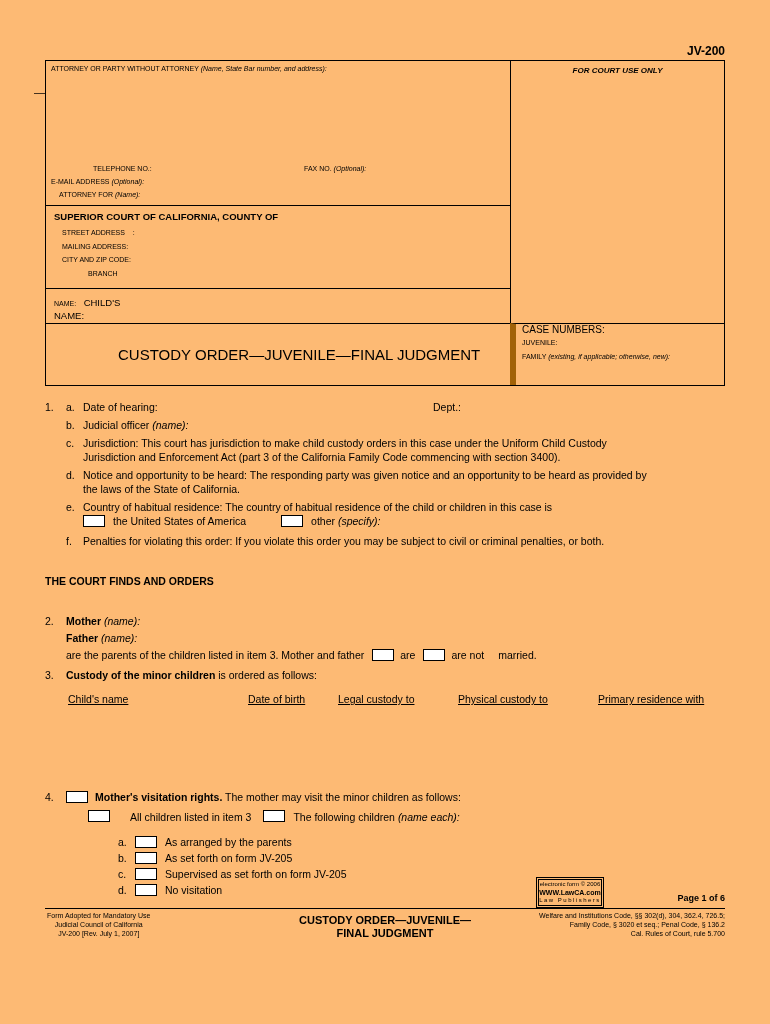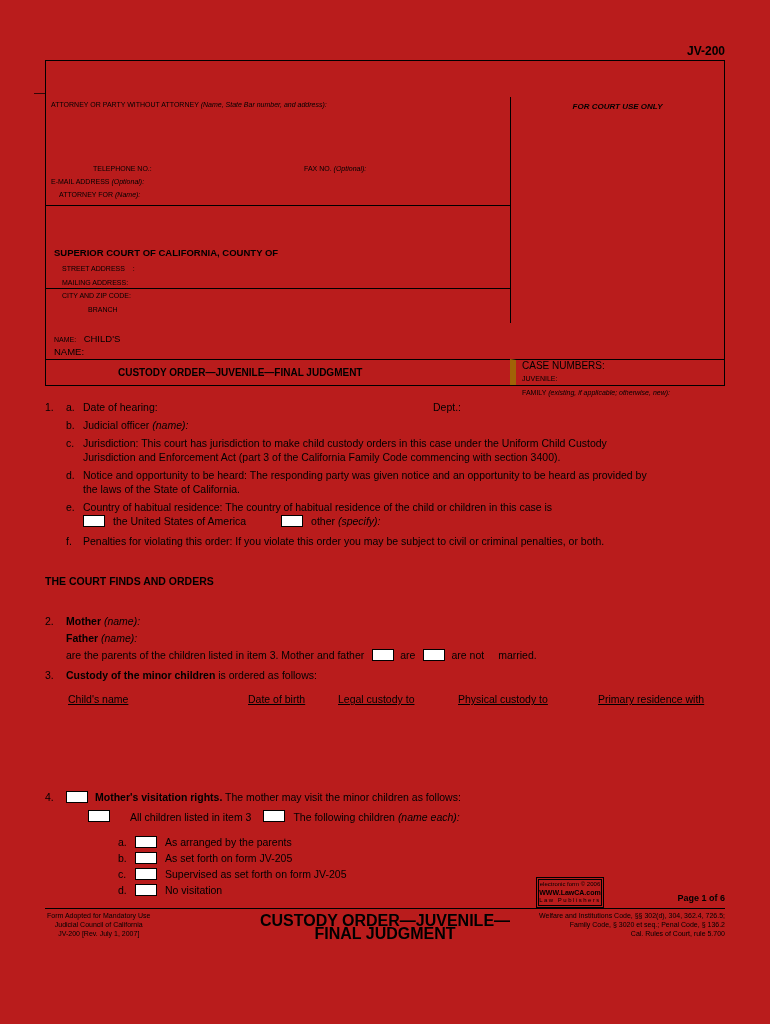--- a/index.html
+++ b/index.html
@@ -1,45 +1,45 @@
 <!DOCTYPE html>
 <html><head>
 <meta charset="utf-8">
 <style>
   * { margin:0; padding:0; box-sizing:border-box; }
   html, body { background:#fff; }
   body { width:770px; height:1024px; font-family:"Liberation Sans", sans-serif; color:#000; }
-  .page { position:relative; width:770px; height:1024px; background:#b91c1c; overflow:hidden; }
+  .page { position:relative; width:770px; height:1024px; background:#fdba74; overflow:hidden; }
   .it { font-style:italic; }
   .pre { white-space:pre; }
   .form-number { position:absolute; top:44px; right:45px; font-size:12px; font-weight:bold; }
   .stray-dash { position:absolute; left:34px; top:86px; font-size:11px; }
 
   
   .header-box { position:absolute; left:45px; top:60px; width:680px; border:1px solid #000;
                 display:grid; grid-template-columns:464px 1fr; grid-template-rows:145px 83px 34px 62px; }
-  .cell { position:relative;margin-top:36px; }
+  .cell { position:relative; }
   .attorney-cell { grid-column:1; grid-row:1; border-bottom:1px solid #000; padding:4px 5px; }
   .court-cell    { grid-column:1; grid-row:2; border-bottom:1px solid #000; padding:5px 0 16px 8px; }
   .child-cell    { grid-column:1; grid-row:3; padding:3px 0 0 8px; }
   .title-cell    { grid-column:1; grid-row:4; border-top:1px solid #000; display:flex; align-items:center; padding-left:72px; }
   .courtuse-cell { grid-column:2; grid-row:1 / span 3; border-left:1px solid #000; text-align:center; padding-top:5px; }
   .case-cell     { grid-column:2; grid-row:4; border-left:6px solid #a16207; border-top:1px solid #000; padding:0 6px; }
 
   .tiny { font-size:7px; }
   .med  { font-size:9.5px; }
   .att-lines { position:absolute; left:5px; right:5px; bottom:4px; line-height:13px; }
   .phone-line { position:relative; padding-left:42px; }
   .fax-label { position:absolute; left:253px; top:0; }
   .att-for { margin-left:8px; }
   .court-title { font-size:9.5px; font-weight:bold; margin-bottom:4px; }
   .court-labels { margin-left:8px; line-height:13.5px; }
   .branch-label { margin-left:26px; }
   .child-line1 .med { margin-left:3px; }
-  .form-title { font-size:10px; font-weight:bold; }
+  .form-title { font-size:15px; font-weight:normal; }
   .courtuse-label { font-size:8px; font-weight:bold; font-style:italic; }
   .case-label { font-size:10px; }
   .case-juv { margin-top:4px; }
   .case-fam { margin-top:7px; }
 
   
   .body { position:absolute; left:45px; top:400px; width:680px; font-size:10.5px; line-height:14px; }
   .irow { display:flex; align-items:flex-start; }
   .num    { width:21px; flex:none; }
   .letter { width:17px; flex:none; }
@@ -70,21 +70,21 @@
   
   .stamp { position:absolute; left:536px; top:877px; width:68px; border:1px solid #000; padding:1px; }
   .stamp-inner { border:1px solid #000; text-align:center; padding:1px 0; }
   .s1 { font-size:6px; line-height:7px; }
   .s2 { font-size:7px; font-weight:bold; line-height:9px; }
   .s3 { font-size:6px; letter-spacing:1.5px; line-height:7px; }
   .page-num { position:absolute; right:45px; top:893px; font-size:9px; font-weight:bold; }
   .footer-rule { position:absolute; left:45px; width:680px; top:908px; border-top:1px solid #000; }
   .fleft  { position:absolute; left:47px; top:911px; font-size:7px; line-height:9px; text-align:center; }
   .fcenter{ position:absolute; left:45px; width:680px; top:914px; text-align:center;
-            font-size:16px; font-weight:bold; line-height:13px; }
+            font-size:11px; font-weight:bold; line-height:13px; }
   .fright { position:absolute; right:45px; top:911px; font-size:7px; line-height:9px; text-align:right; }
 </style>
 </head>
 <body>
 
 <div class="page">
 
   <div class="form-number">JV-200</div>
   <div class="stray-dash">—</div>
 

